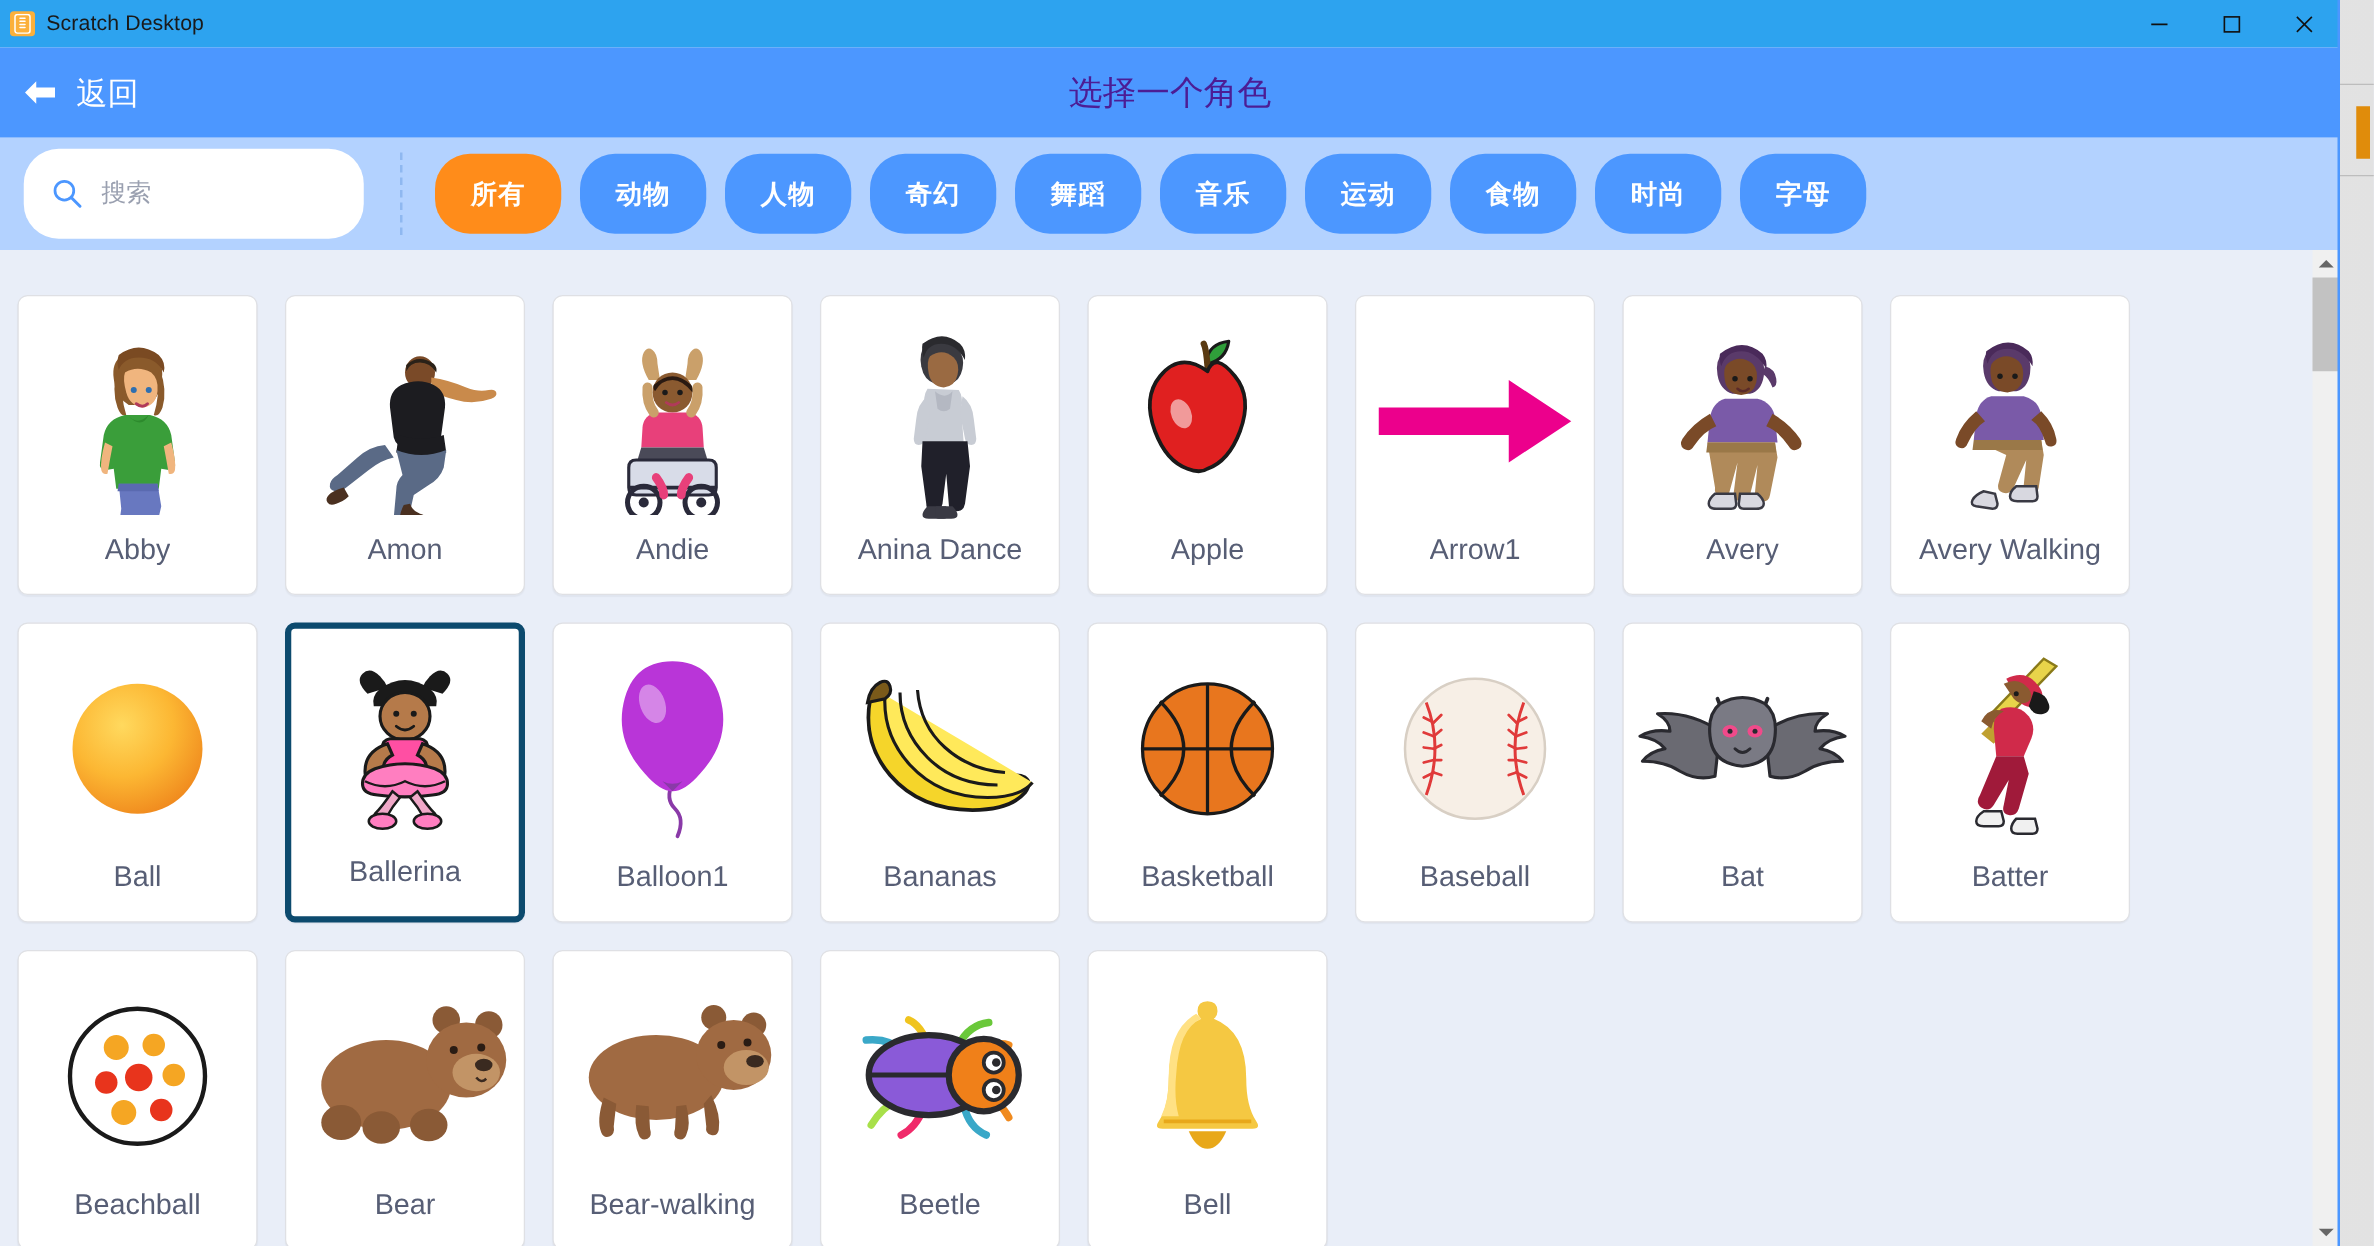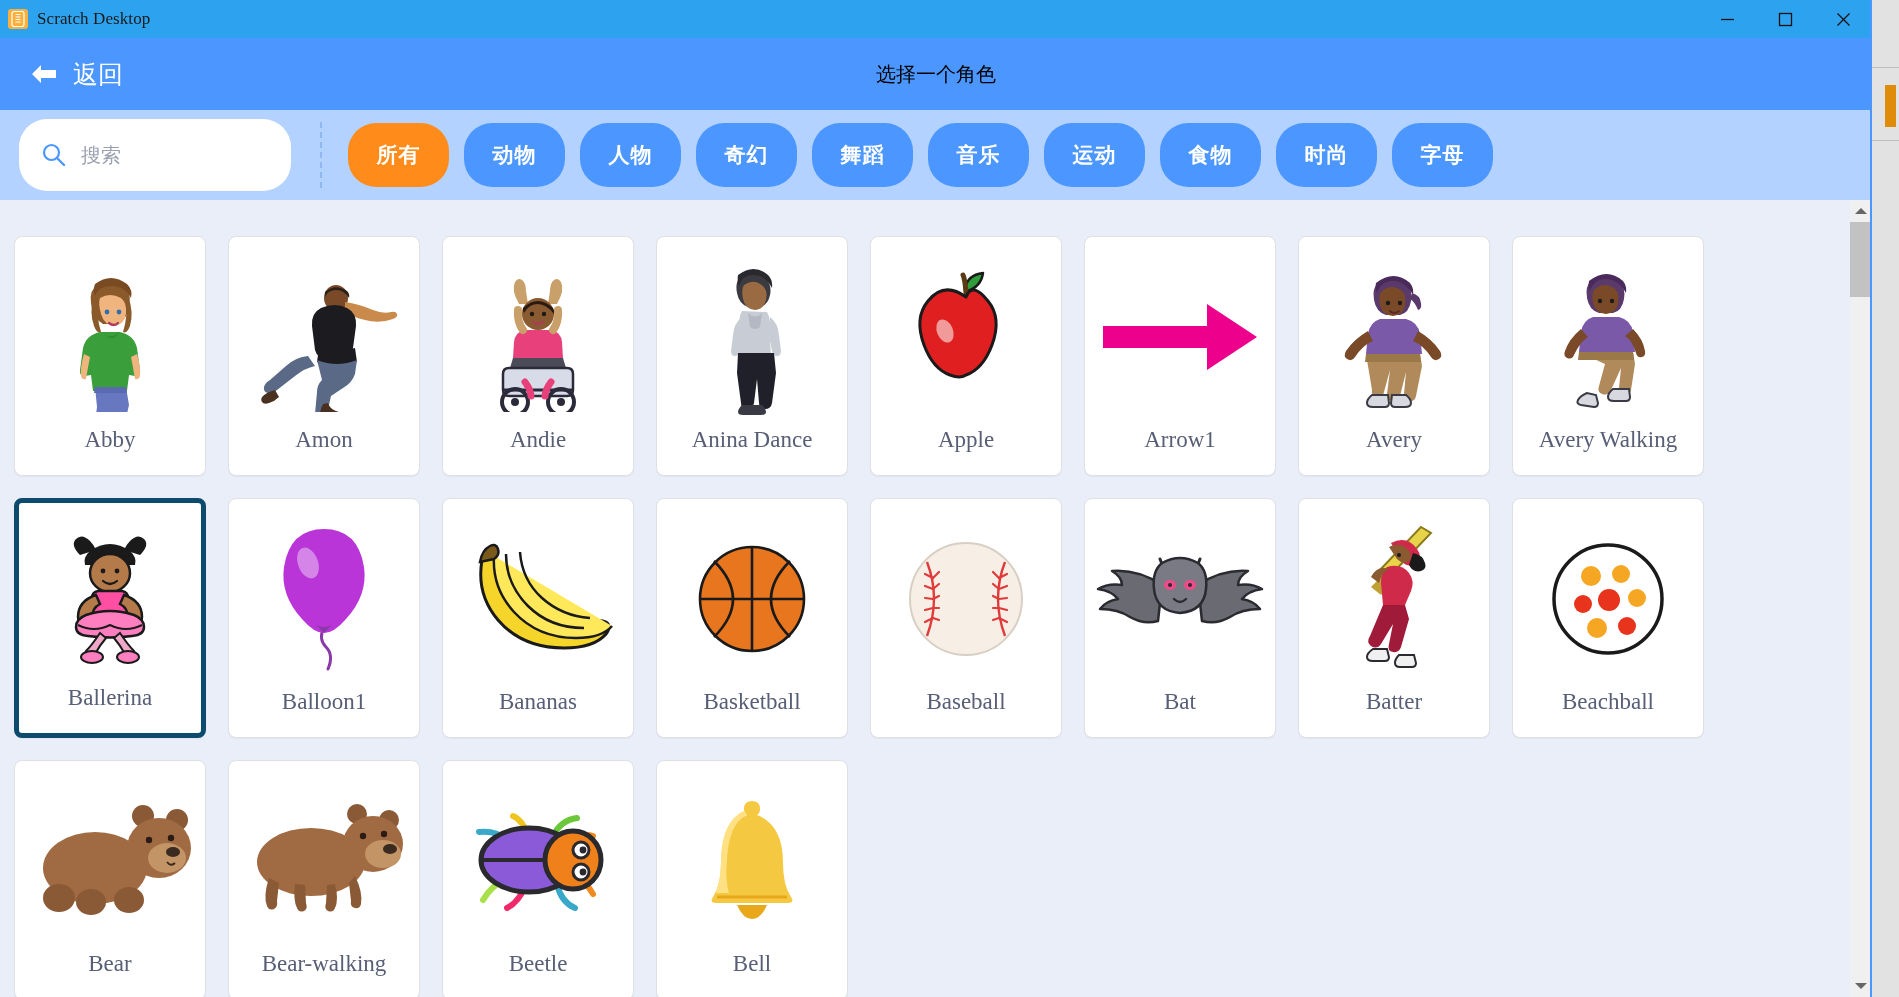--- a/index.html
+++ b/index.html
@@ -21,21 +21,20 @@
   }
   #underlay-line1 { position:absolute; right:0; top:67px; width:44px; height:1px; background:#bdbdbd; }
   #underlay-line2 { position:absolute; right:0; top:140px; width:44px; height:1px; background:#bdbdbd; }
 
   
   #window {
     position: absolute; top: 0; left: 0;
     width: 1872px; height: 997px;
     background: #e9eef8;
     overflow: hidden;
-    font-family: Liberation Serif, serif;
   }
 
   
   #titlebar {
     position: relative;
     height: 38px;
     background: #2da3ef;
     display: flex; align-items: center;
   }
   #app-icon {
@@ -55,30 +54,30 @@
     display: flex; align-items: center; justify-content: center;
     cursor: pointer;
   }
   .win-btn svg { display: block; }
 
   
   #header {
     position: relative;
     height: 72px;
     background: #4c97ff;
-    display: flex; align-items: center; padding-left: 12px;
+    display: flex; align-items: center;
   }
   #back-btn {
     display: flex; align-items: center; gap: 14px;
     margin-left: 17px; cursor: pointer; user-select: none;
   }
   #back-label { color: #ffffff; font-size: 25px; }
   #header-title {
     position: absolute; left: 0; right: 0; text-align: center;
-    color: #000000; font-size: 20px; pointer-events: none;
+    color: #4c1d95; font-size: 27px; pointer-events: none;
   }
 
   
   #filterbar {
     height: 90px;
     background: #b3d2ff;
     display: flex; align-items: center;
     padding-left: 19px;
     overflow: hidden;
   }
@@ -389,20 +388,35 @@
     <path d="M38 72 q-12 10-16 22 q-2 5 2 7 q5 2 7-3 q6-13 14-18z" fill="#7a4a28"></path>
     <path d="M90 72 q10 10 12 22 q1 5-3 6 q-5 1-6-4 q-4-13-11-17z" fill="#7a4a28"></path>
     <path d="M36 95 h54 l2 12 -4 26 q-1 6-7 5 q-6-1-5-7 l2-20 -10 22 q-3 6-9 4 q-5-2-3-8 l6-22 z" fill="#b08a5a"></path>
     <path d="M36 95 h54 l1 8 h-56z" fill="#9a7848"></path>
     <path d="M70 132 q-5 4-5 8 q0 4 6 4 h12 q4 0 4-4 l-1-8z" fill="#d8d8e0" stroke="#3a3a44" stroke-width="2"></path>
     <path d="M44 136 q-7 3-9 7 q-2 4 3 5 l13 2 q4 0 4-4 l-2-8z" fill="#d8d8e0" stroke="#3a3a44" stroke-width="2"></path>
   </svg>
           </div>
           <div class="card-label">Avery Walking</div>
         </div>
+        <div class="card">
+          <div class="card-thumb">
+            <svg width="120" height="120" viewBox="0 0 120 120">
+    <defs>
+                <radialGradient id="ballg" cx="38%" cy="32%" r="72%">
+      <stop offset="0%" stop-color="#ffd95e"></stop>
+                  <stop offset="55%" stop-color="#fcb733"></stop>
+                  <stop offset="100%" stop-color="#f08a1e"></stop>
+    </radialGradient>
+              </defs>
+    <circle cx="60" cy="60" r="52" fill="url(#ballg)"></circle>
+  </svg>
+          </div>
+          <div class="card-label">Ball</div>
+        </div>
         <div class="card selected">
           <div class="card-thumb">
             <svg width="140" height="140" viewBox="0 0 140 140">
     <path d="M40 26 q-10-10-4-16 q6-6 14 2 q4 4 6 9z" fill="#1a1a1a"></path>
     <path d="M100 26 q10-10 4-16 q-6-6-14 2 q-4 4-6 9z" fill="#1a1a1a"></path>
     <path d="M50 22 q20-14 40 0 q7 6 5 14 h-50 q-2-8 5-14z" fill="#1a1a1a"></path>
     <ellipse cx="70" cy="44" rx="20" ry="19" fill="#b57a4a" stroke="#1a1a1a" stroke-width="2.5"></ellipse>
     <circle cx="63" cy="42" r="2.4" fill="#1a1a1a"></circle>
               <circle cx="77" cy="42" r="2.4" fill="#1a1a1a"></circle>
     <path d="M63 52 q7 6 14 0" stroke="#1a1a1a" stroke-width="2.2" fill="none" stroke-linecap="round"></path>

